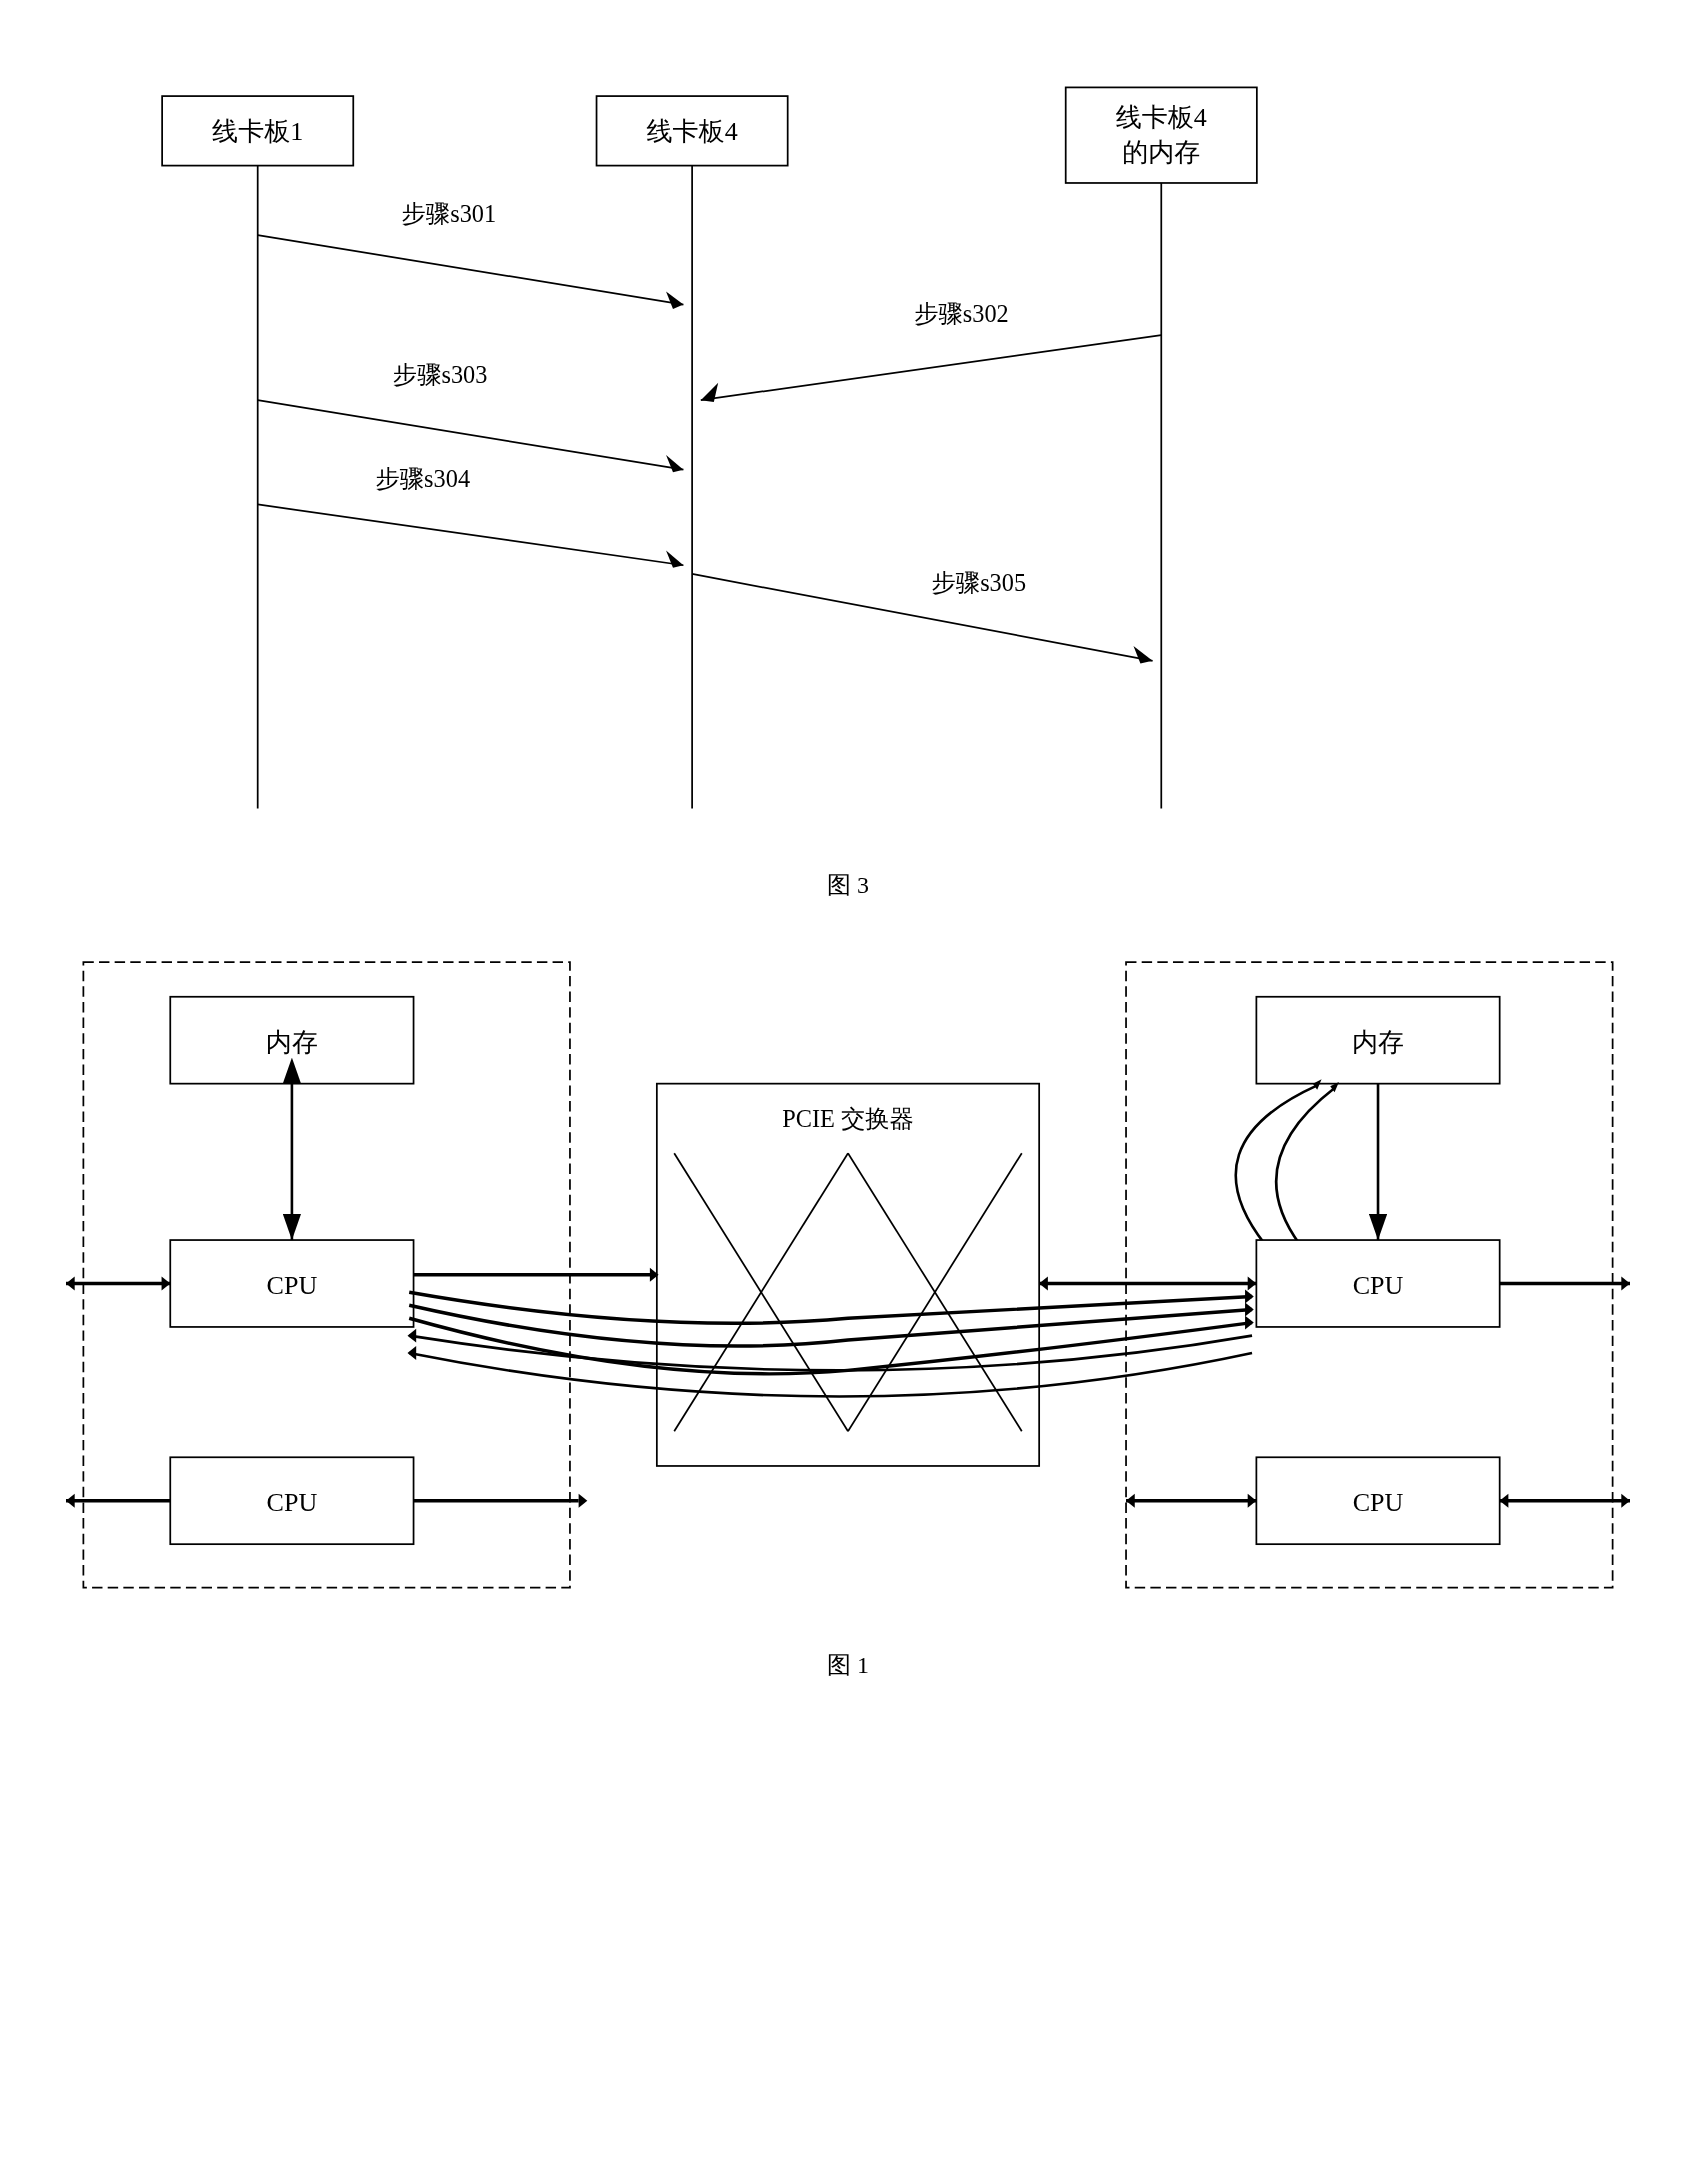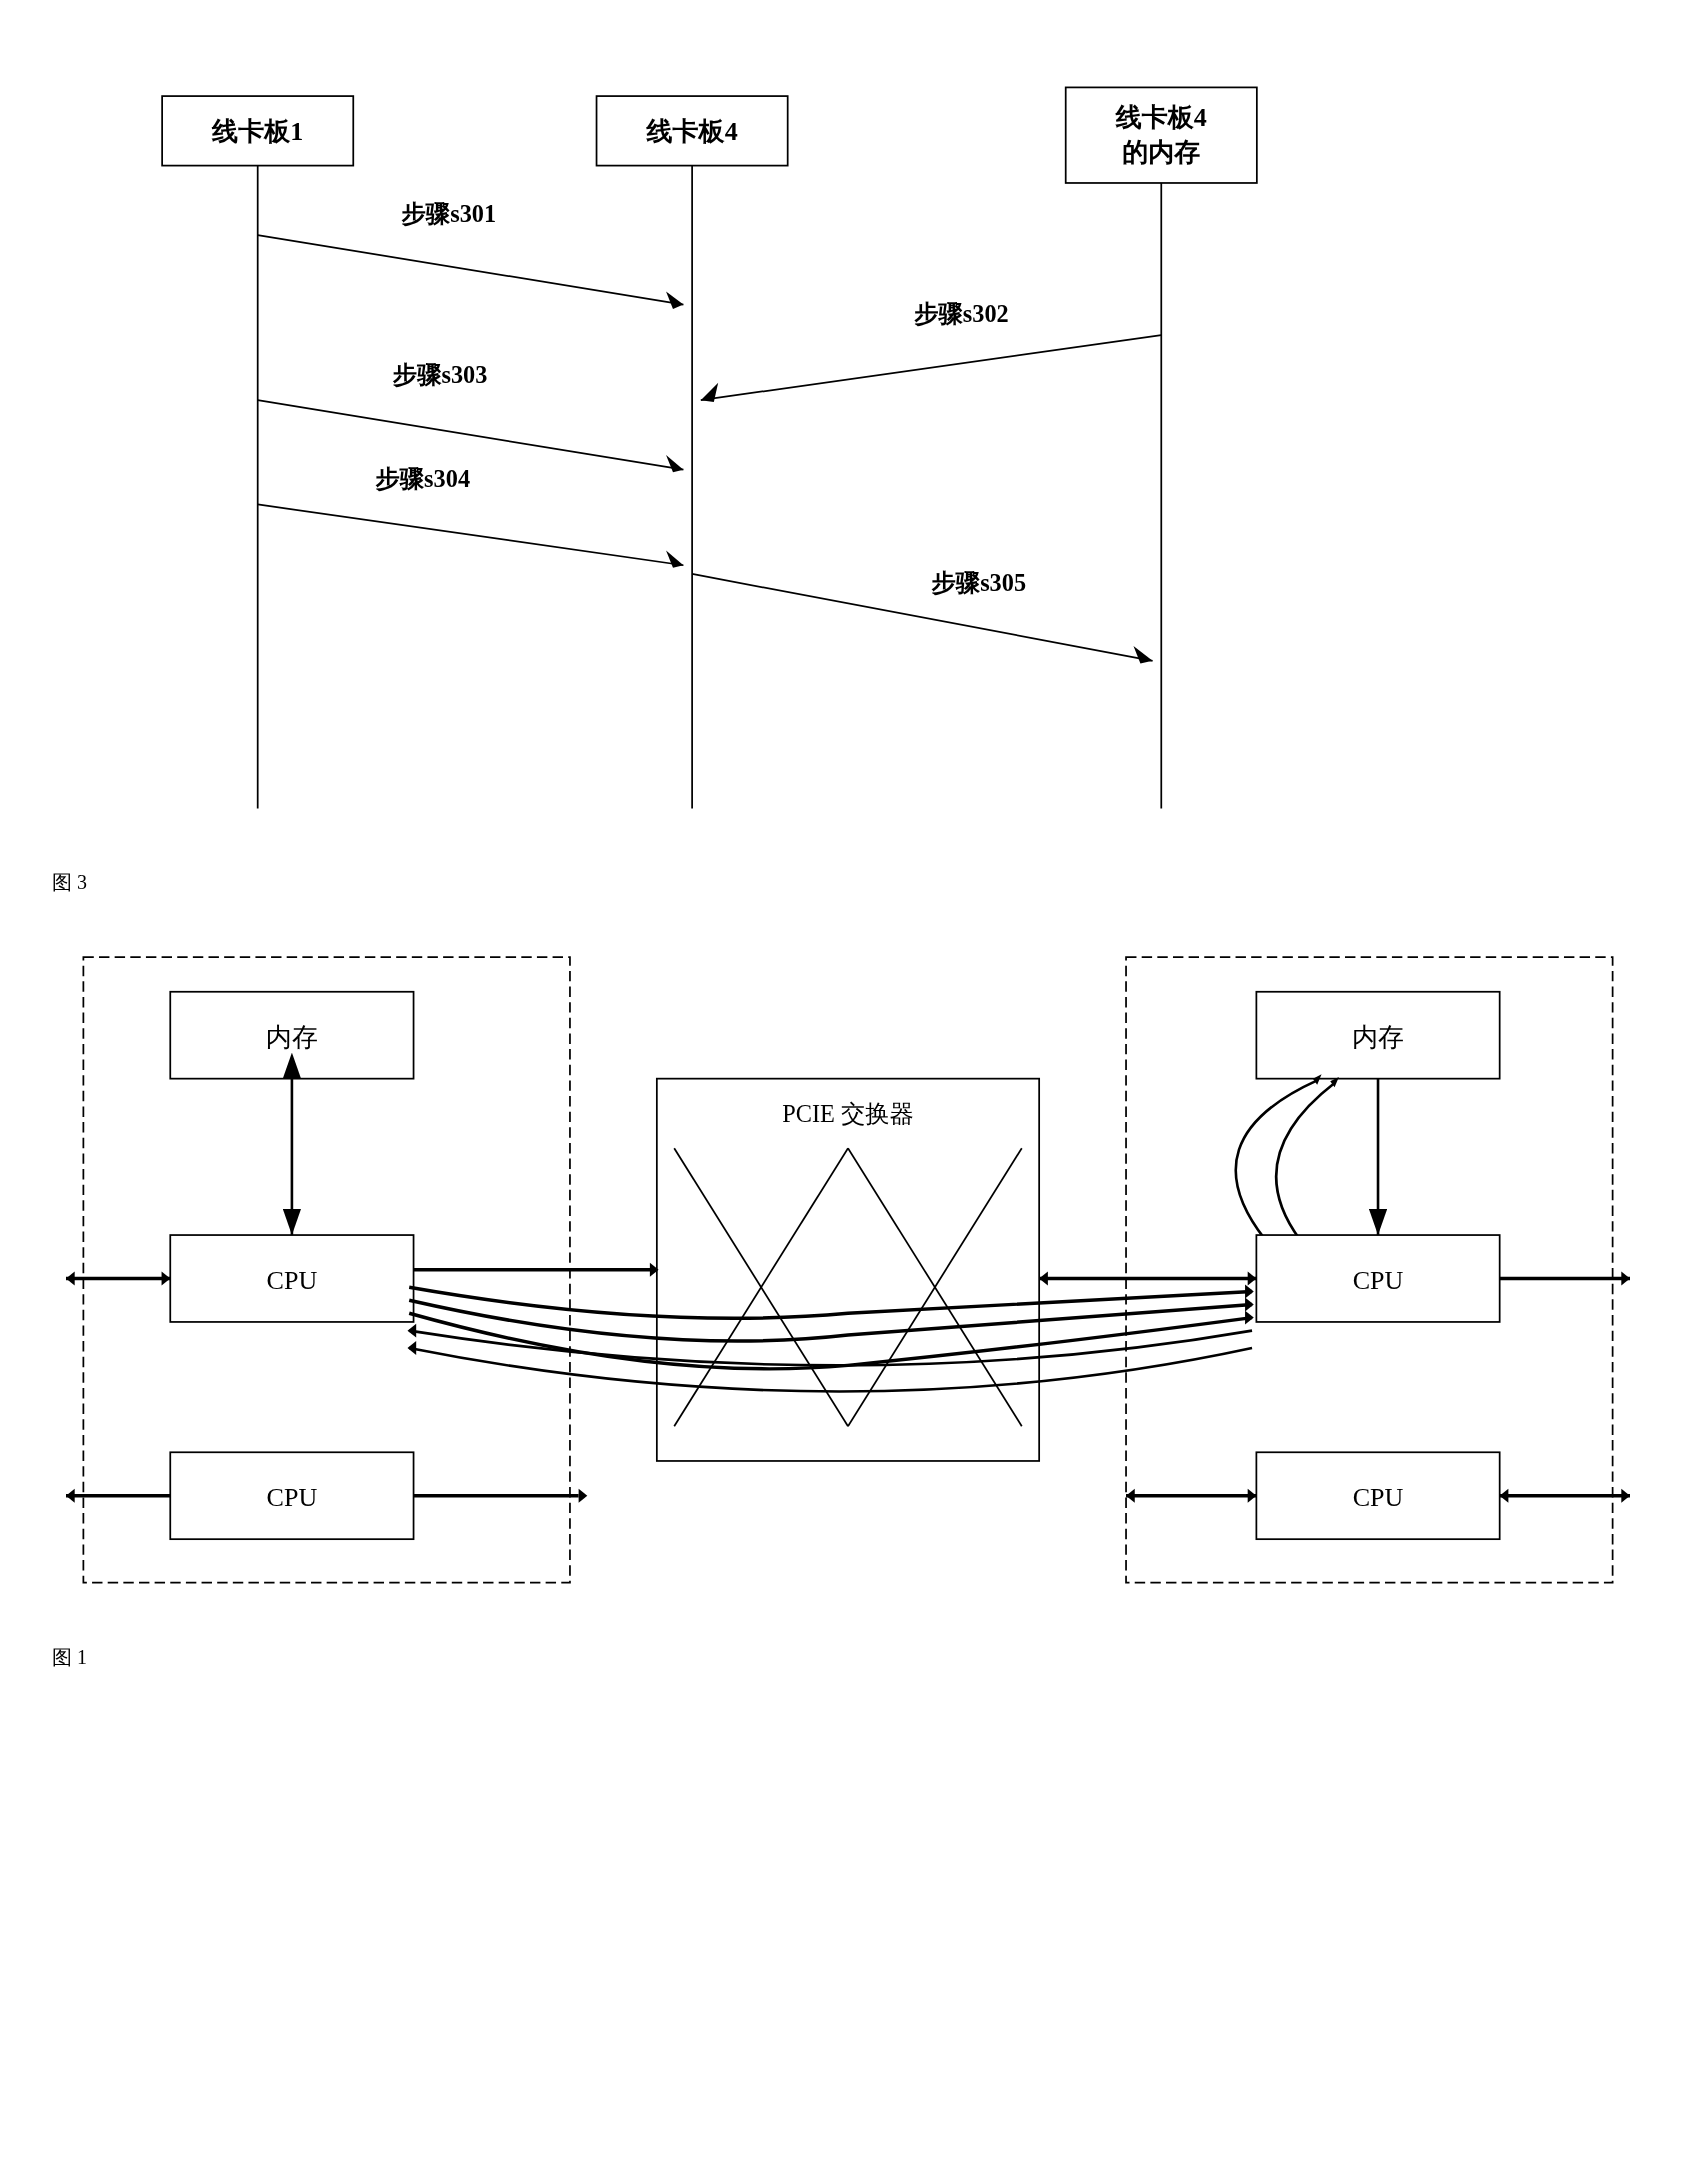--- a/index.html
+++ b/index.html
@@ -16,33 +16,32 @@
       width: 1696px;
       padding: 35px 52px;
     }
 
     
     .figure3-container {
       position: relative;
       width: 1477px;
       height: 782px;
       margin: 35px auto 17.4px auto;
-      font-weight: bold;
     }
 
     svg.fig3-svg {
       position: absolute;
       top: 0; left: 0;
       width: 100%; height: 100%;
       overflow: visible;
     }
 
     .fig-caption {
-      text-align: left;
-      font-size: 20px;
+      text-align: center;
+      font-size: 24px;
       margin: 8.7px 0 35px 0;
     }
 
     
     .figure4-container {
       position: relative;
       width: 1564px;
       height: 695px;
       margin: 35px auto 17.4px auto;
     }

